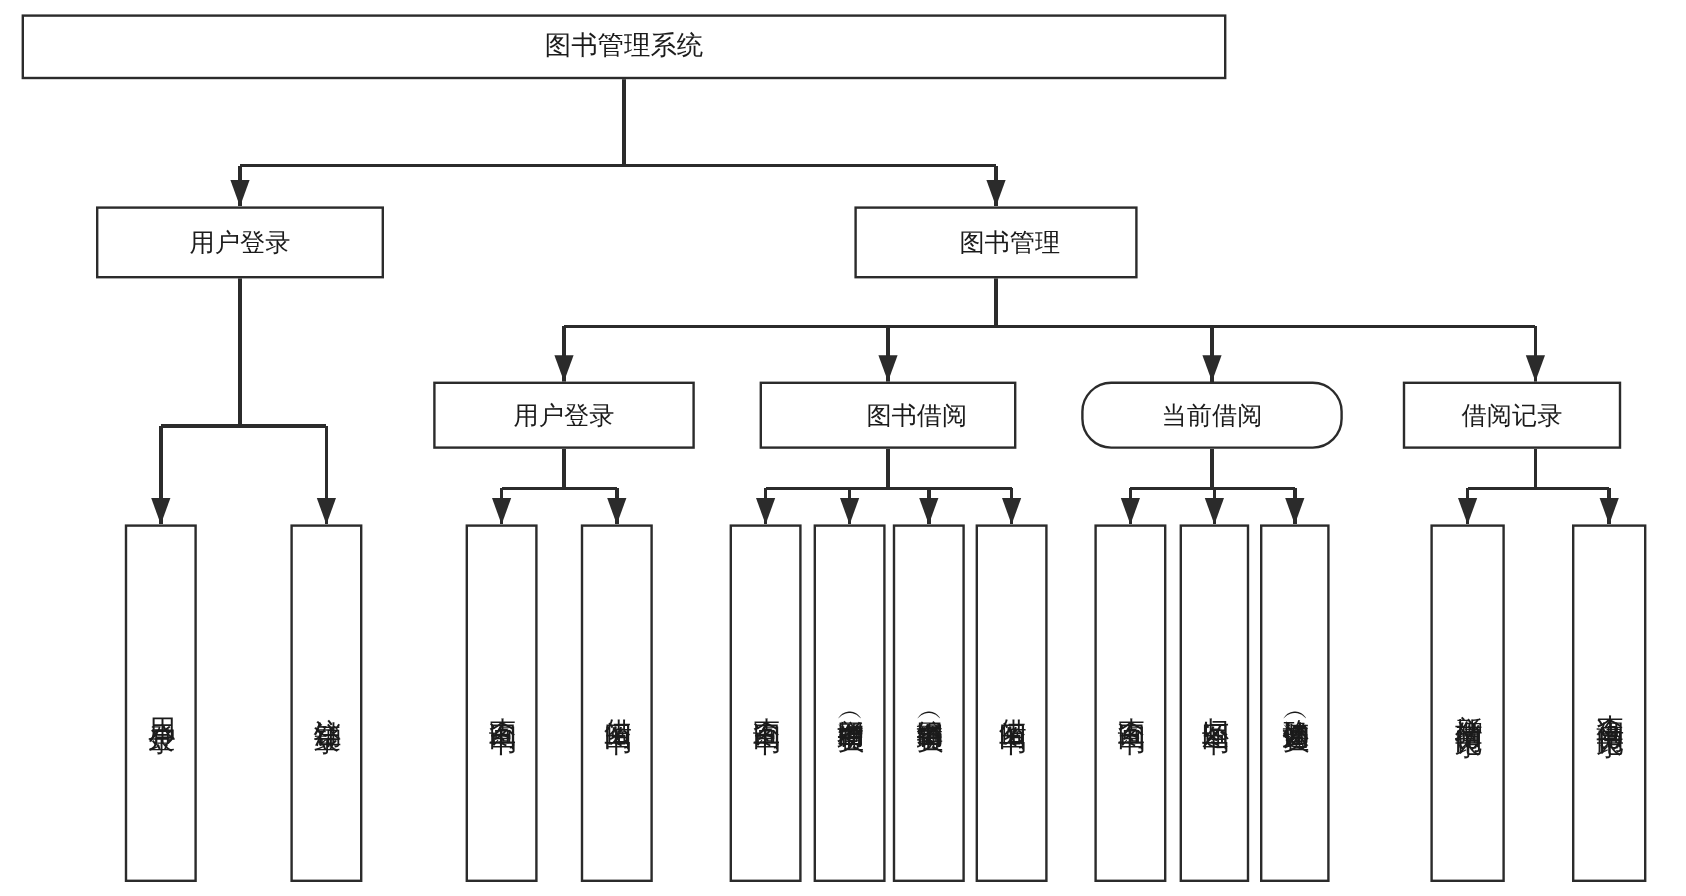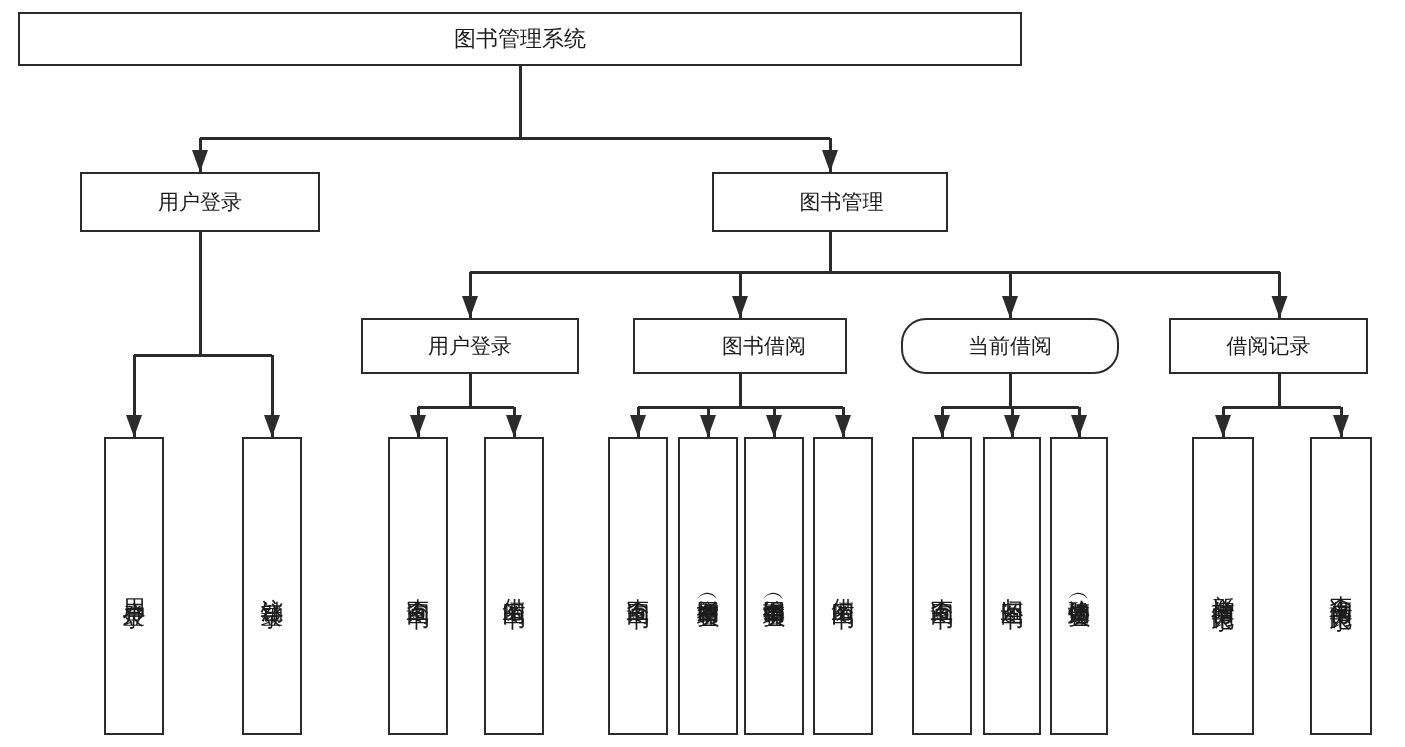--- a/index.html
+++ b/index.html
@@ -148,21 +148,21 @@
       </div>
       <div class="node-box node-h" style="left: 361px; top: 318px; width: 218px; height: 56px;">
         <div class="node-label">用户登录</div>
       </div>
       <div class="node-box node-h" style="left: 633px; top: 318px; width: 214px; height: 56px; padding-left: 48px;">
         <div class="node-label">图书借阅</div>
       </div>
       <div class="node-box node-h" style="left: 901px; top: 318px; width: 218px; height: 56px; border-radius: 25px;">
         <div class="node-label">当前借阅</div>
       </div>
-      <div class="node-box node-h" style="left: 1169px; top: 318px; width: 199px; height: 56px;">
+      <div class="node-box node-h" style="left: 1169px; top: 318px; width: 182px; height: 56px;">
         <div class="node-label">借阅记录</div>
       </div>
       <div class="node-box node-v" style="left: 104px; top: 437px; width: 60px; height: 298px;">
         <div class="node-label">用户登录</div>
       </div>
       <div class="node-box node-v" style="left: 242px; top: 437px; width: 60px; height: 298px;">
         <div class="node-label">注销登录</div>
       </div>
       <div class="node-box node-v" style="left: 388px; top: 437px; width: 60px; height: 298px;">
         <div class="node-label">查询图书</div>

